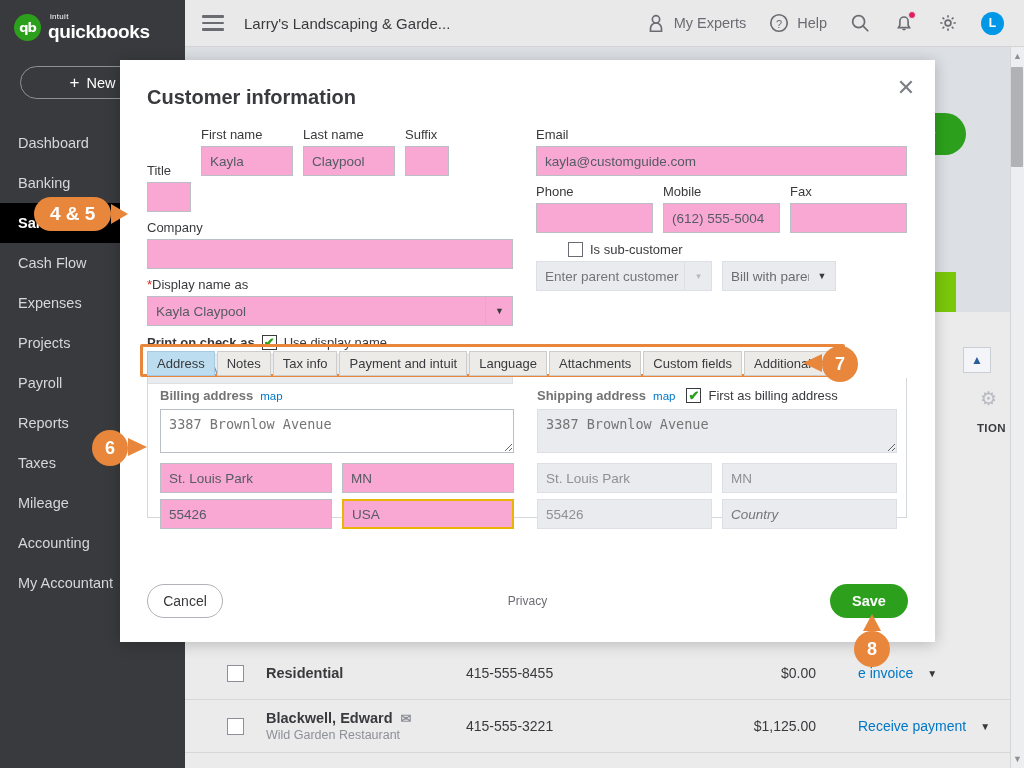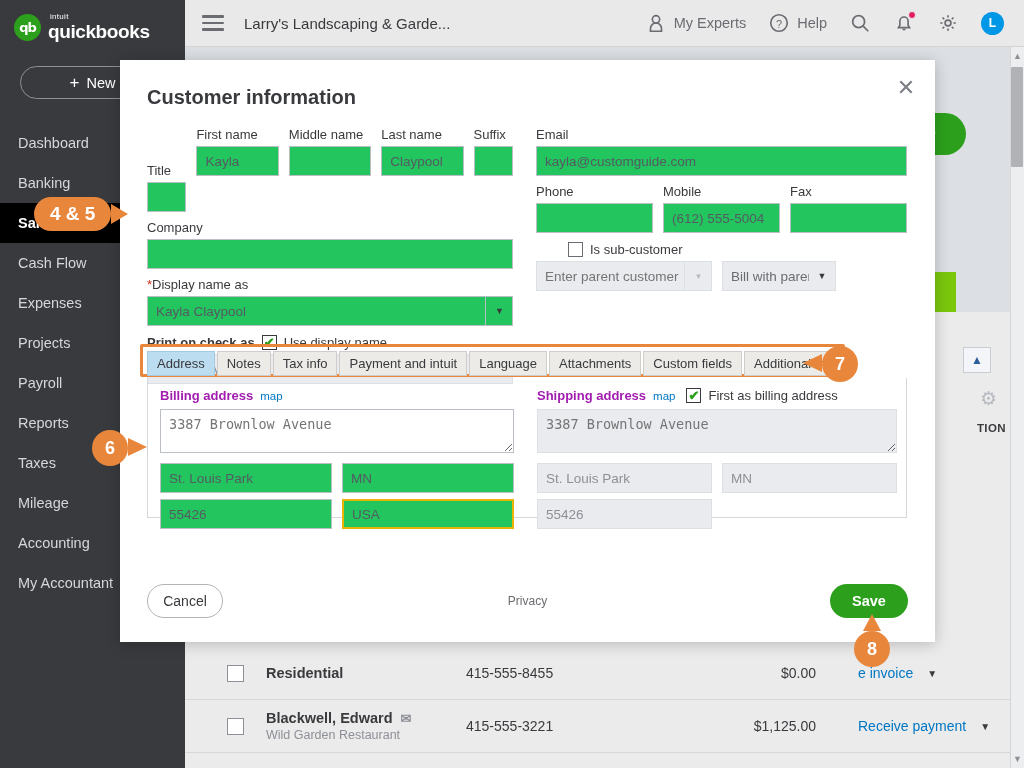--- a/index.html
+++ b/index.html
@@ -112,21 +112,21 @@
     position: absolute; right: 16px; top: 16px; width: 26px; height: 26px;
     font-size: 22px; color: #7c7f85; line-height: 24px; text-align: center;
     cursor: pointer; font-weight: 300;
   }
   .modal-title { position: absolute; left: 27px; top: 26px; font-size: 20px; font-weight: bold; color: #393a3d; }
 
   .form { position: absolute; left: 27px; top: 67px; width: 760px; }
   .lbl { font-size: 13px; color: #393a3d; margin-bottom: 4px; display: block; }
   .lbl .req { color: #d52b1e; }
   .inp {
-    height: 30px; border: 1px solid #babec5; background: #22c55e; width: 100%;
+    height: 30px; border: 1px solid #babec5; background: #f9a8d4; width: 100%;
     font-size: 13.5px; color: #555b62; padding: 0 8px; line-height: 28px;
     font-family: "Liberation Sans", sans-serif;
   }
   .inp.ph { color: #a6a9af; }
   .inp.dis { background: #e9ebee; border-color: #dcdfe3; color: #8d9096; }
   .inp.focus { border: 2px solid #eab308; }
   .row { display: flex; gap: 10px; }
   .fg { display: flex; flex-direction: column; }
 
   .cols { display: flex; gap: 23px; }
@@ -159,21 +159,21 @@
     background: #edebe7; border: 1px solid #cfcdc9; display: flex;
     align-items: center; cursor: pointer;
   }
   .tab.active { background: #bcdcf0; border-color: #a4c9e0; }
 
   .addr-panel {
     position: absolute; left: 27px; top: 318px; width: 760px; height: 140px;
     border: 1px solid #d4d7dc; border-top: none; padding: 10px 12px;
   }
   .addr-head { display: flex; align-items: center; gap: 7px; margin-bottom: 6px; }
-  .addr-title { font-size: 13px; font-weight: bold; color: #a21caf; }
+  .addr-title { font-size: 13px; font-weight: bold; color: #737373; }
   .maplink { font-size: 11.5px; color: #0077c5; cursor: pointer; }
   .ta { height: 44px; border: 1px solid #babec5; background: #fff; font-size: 13.5px; color: #555b62; padding: 6px 8px; width: 100%; }
   .ta.dis { background: #e9ebee; border-color: #dcdfe3; color: #8d9096; }
 
   .footer { position: absolute; left: 27px; right: 27px; bottom: 24px; display: flex; align-items: center; }
   .cancel-btn {
     width: 76px; height: 34px; border: 1px solid #b0b3b8; border-radius: 17px;
     background: #fff; font-size: 14px; color: #393a3d; cursor: pointer;
     font-family: "Liberation Sans", sans-serif;
   }
@@ -351,24 +351,20 @@
           <div class="row" id="name-row">
               <div class="fg" style="width: 44px; margin-top: 36px;">
                 <span class="lbl">Title</span>
                 <input class="inp" value="" style="">
               </div>
               <div class="fg" style="width: 92px;">
                 <span class="lbl">First name</span>
                 <input class="inp" value="Kayla" style="">
               </div>
               <div class="fg" style="width: 92px;">
-                <span class="lbl">Middle name</span>
-                <input class="inp" value="" style="">
-              </div>
-              <div class="fg" style="width: 92px;">
                 <span class="lbl">Last name</span>
                 <input class="inp" value="Claypool" style="">
               </div>
               <div class="fg" style="width: 44px;">
                 <span class="lbl">Suffix</span>
                 <input class="inp" value="" style="">
               </div>
             </div>
 
           <div class="fg" style="margin-top:8px;">
@@ -491,20 +487,21 @@
               </span>
             <span class="ck-lbl">First as billing address</span>
           </div>
           <textarea class="ta dis" disabled="" placeholder="3387 Brownlow Avenue" style=""></textarea>
           <div class="row" style="margin-top:6px;">
             <input class="inp dis" style="width: 175px;" disabled="" value="St. Louis Park">
             <input class="inp dis" style="width: 175px;" disabled="" value="MN">
           </div>
           <div class="row" style="margin-top:6px;">
             <input class="inp dis" style="width: 175px;" disabled="" value="55426">
+            <input class="inp dis" style="width: 175px; font-style: italic;" disabled="" placeholder="Country">
           </div>
         </div>
       </div>
     </div>
 
     <div class="footer">
       <button class="cancel-btn">Cancel</button>
       <span class="privacy">Privacy</span>
       <button class="save-btn">Save</button>
     </div>

